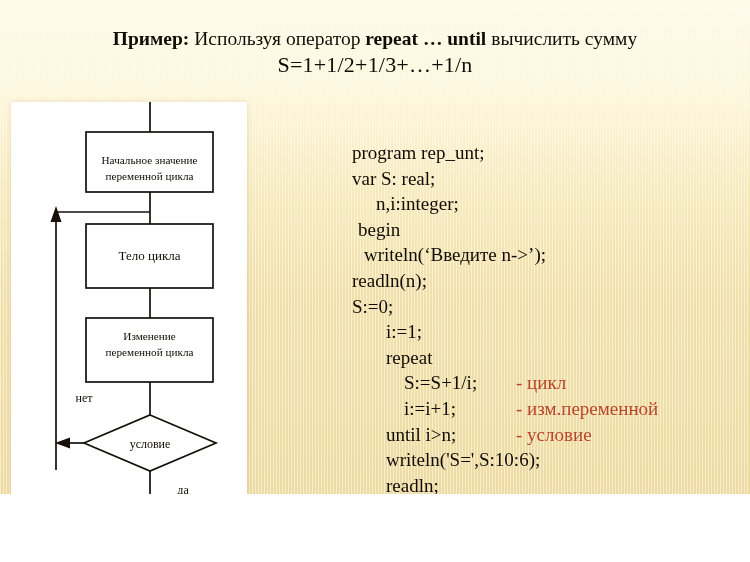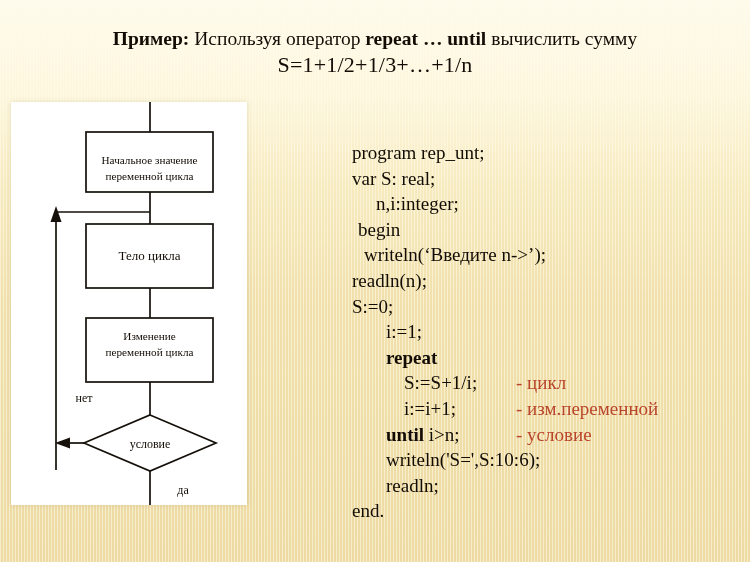--- a/index.html
+++ b/index.html
@@ -3,21 +3,21 @@
 <meta charset="utf-8">
 <style>
   html, body {
     margin: 0;
     padding: 0;
     background: #ffffff;
   }
   #slide {
     position: relative;
     width: 750px;
-    height: 562px;
+    height: 494px;
     overflow: hidden;
     background-color: #f6e9bf;
     background-image:
       linear-gradient(180deg,
         rgba(255,252,238,0.95) 0px,
         rgba(255,250,228,0.85) 95px,
         rgba(252,243,206,0.55) 190px,
         rgba(247,233,188,0.30) 300px,
         rgba(244,228,178,0.22) 562px),
       repeating-linear-gradient(90deg,
@@ -99,21 +99,21 @@
     position: absolute;
     left: 352px;
     top: 140px;
     width: 396px;
     font-size: 19px;
     line-height: 25.6px;
     color: #120c05;
     white-space: pre;
   }
   #code .row { display: block; height: 25.6px; position: relative; }
-  #code .kw { font-weight: bold; text-align: right; }
+  #code .kw { font-weight: normal; text-align: right; }
   #code .note {
     position: absolute;
     left: 164px;
     top: 0;
     color: #b9452c;
     font-weight: normal;
   }
 </style>
 </head>
 <body>

